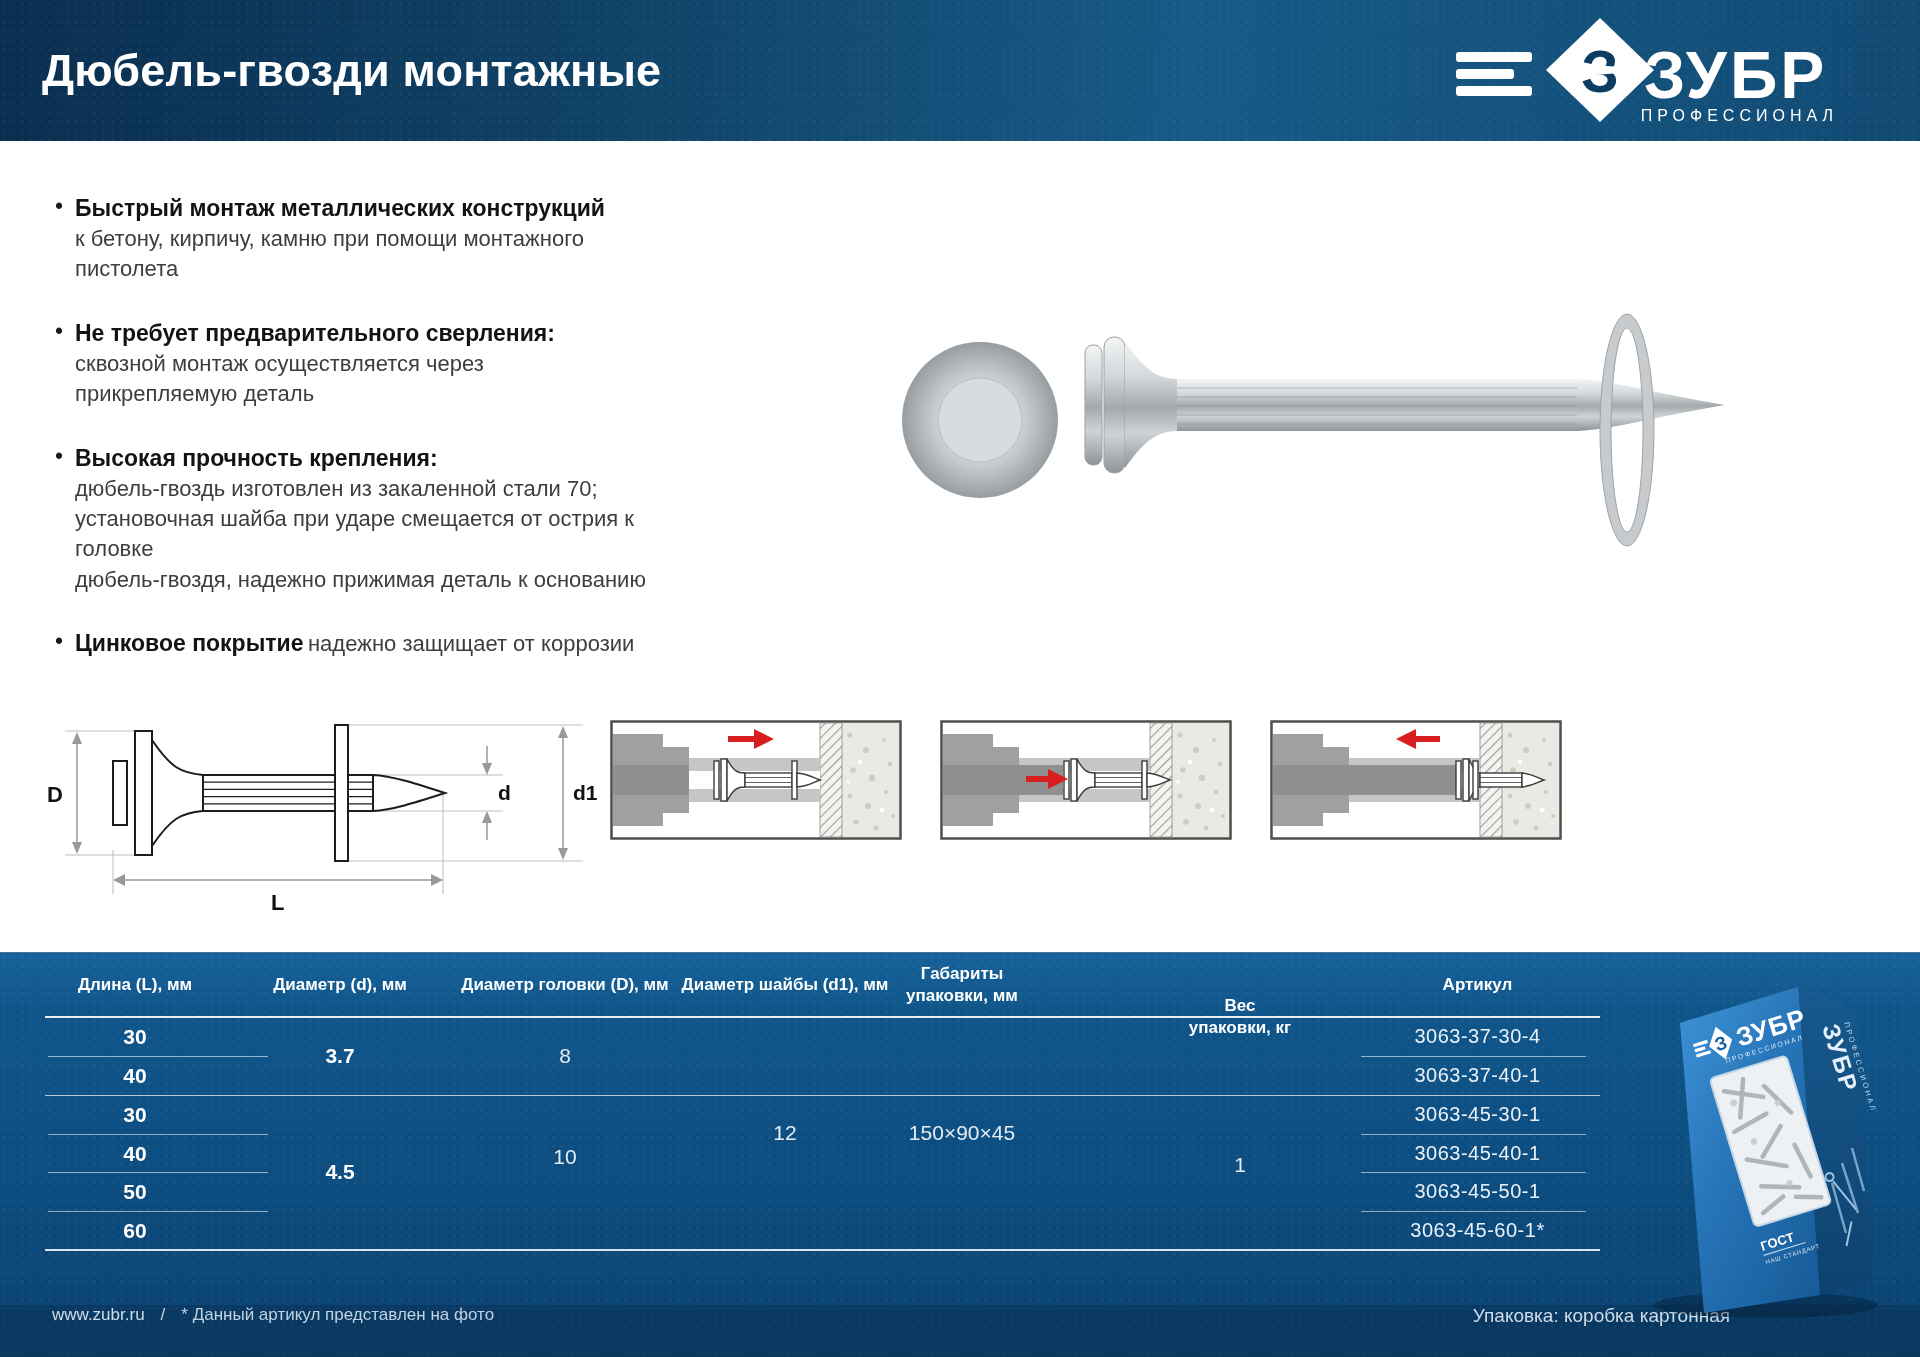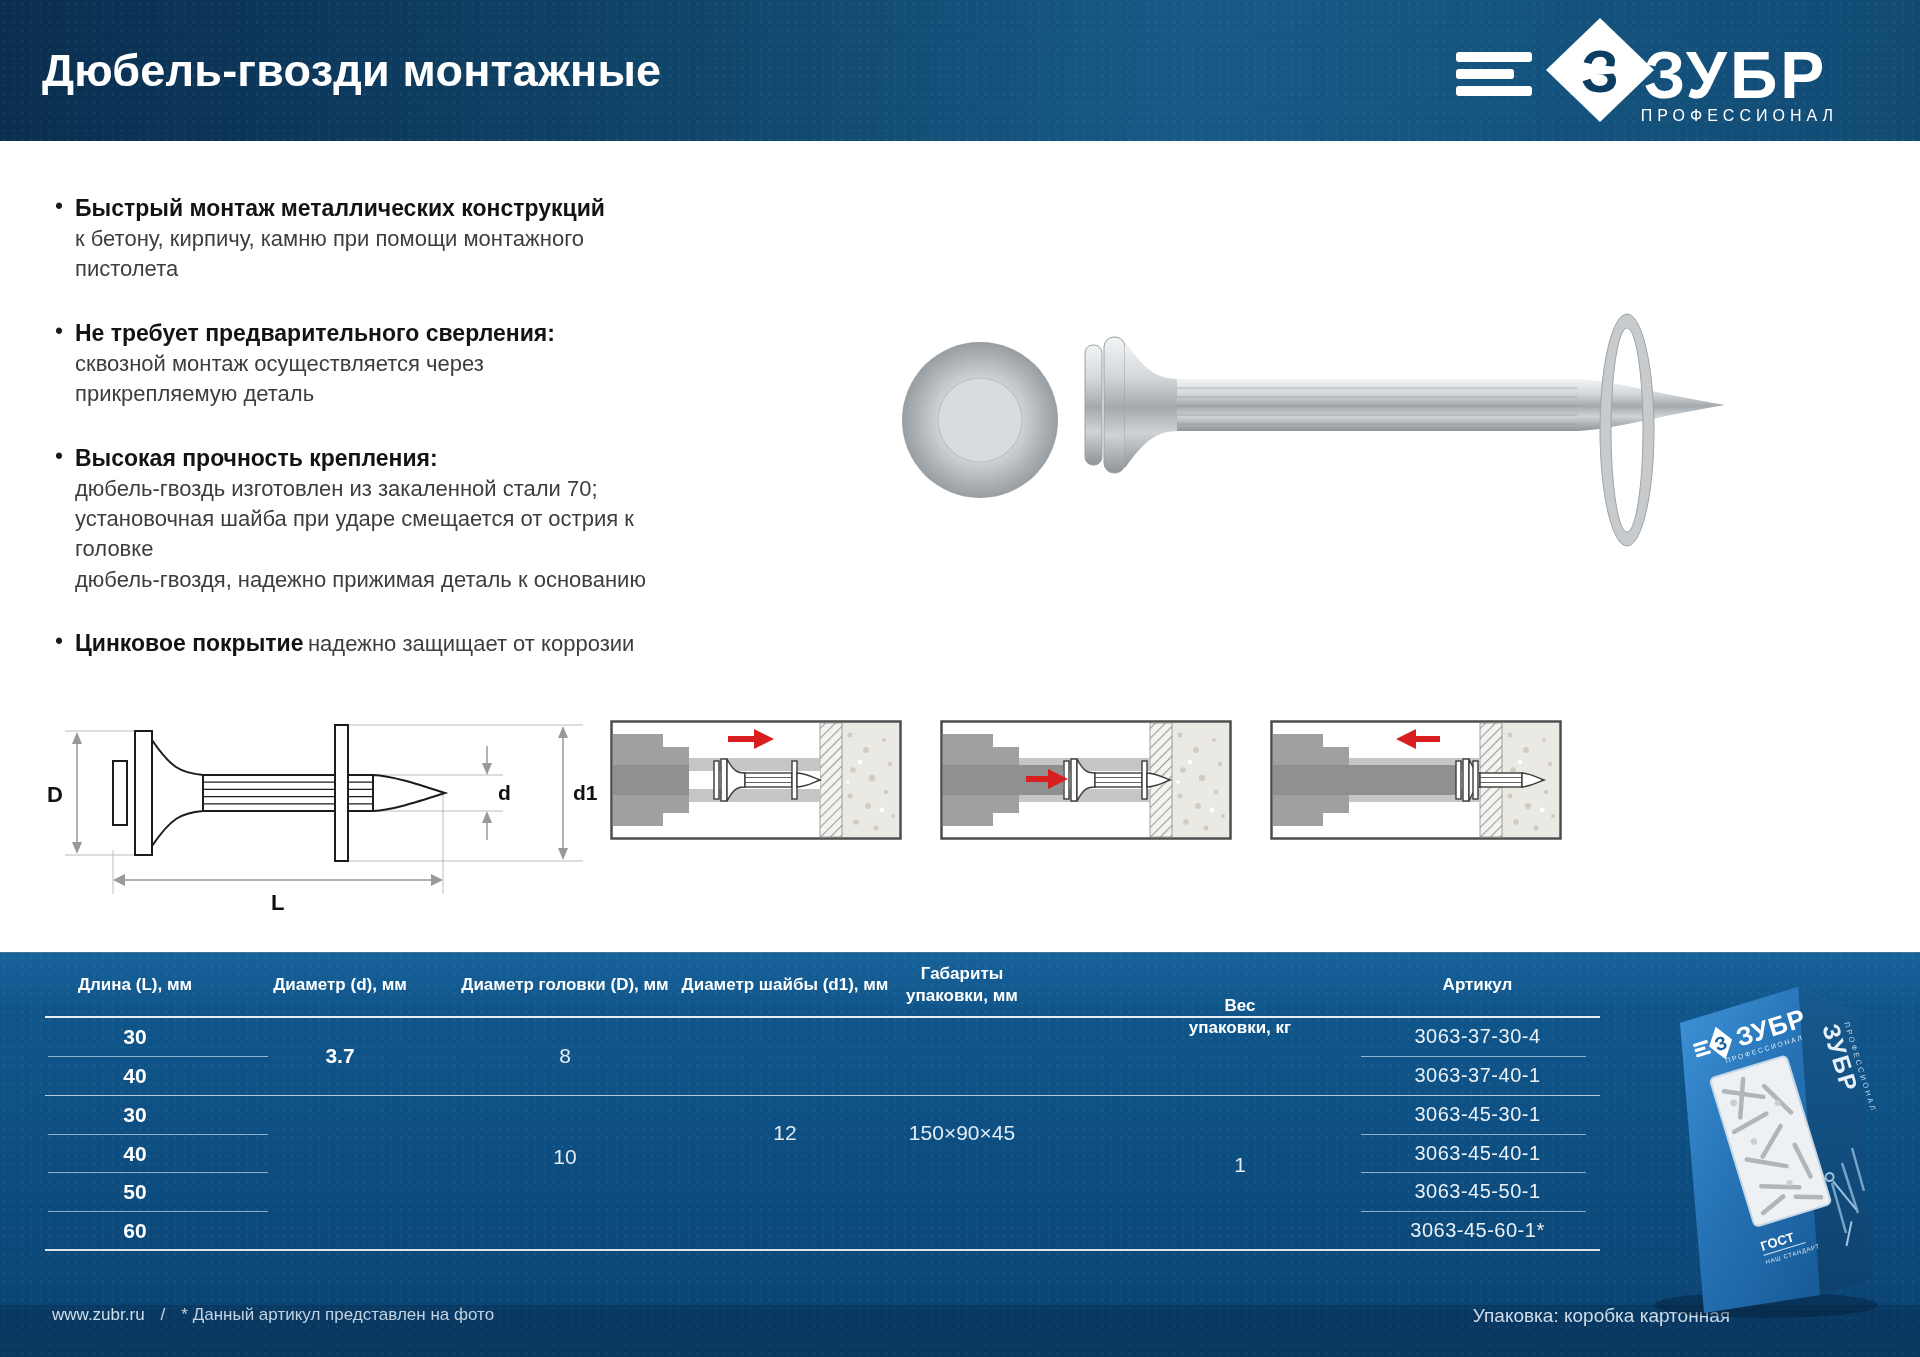--- a/index.html
+++ b/index.html
@@ -342,20 +342,21 @@
       <div class="th-sep"></div>
 
       <div class="td v-bold c-len" style="top:64px;height:39px;">30</div>
       <div class="td v-bold c-len" style="top:103px;height:39px;">40</div>
       <div class="td v-bold c-len" style="top:142px;height:39px;">30</div>
       <div class="td v-bold c-len" style="top:181px;height:39px;">40</div>
       <div class="td v-bold c-len" style="top:219px;height:39px;">50</div>
       <div class="td v-bold c-len" style="top:258px;height:39px;">60</div>
 
       <div class="td v-bold c-d" style="top:64px;height:78px;">3.7</div>
+      <div class="td v-bold c-d" style="top:142px;height:154px;">4.5</div>
       <div class="td v-reg c-D" style="top:64px;height:78px;">8</div>
       <div class="td v-reg c-D" style="top:142px;height:124px;">10</div>
 
       <div class="td v-reg c-d1" style="top:64px;height:232px;">12</div>
       <div class="td v-reg c-gab" style="top:64px;height:232px;">150×90×45</div>
       <div class="td v-reg c-ves" style="top:64px;height:232px;">1</div>
 
       <div class="td v-art c-art" style="top:64px;height:39px;">3063-37-30-4</div>
       <div class="td v-art c-art" style="top:103px;height:39px;">3063-37-40-1</div>
       <div class="td v-art c-art" style="top:142px;height:39px;">3063-45-30-1</div>

